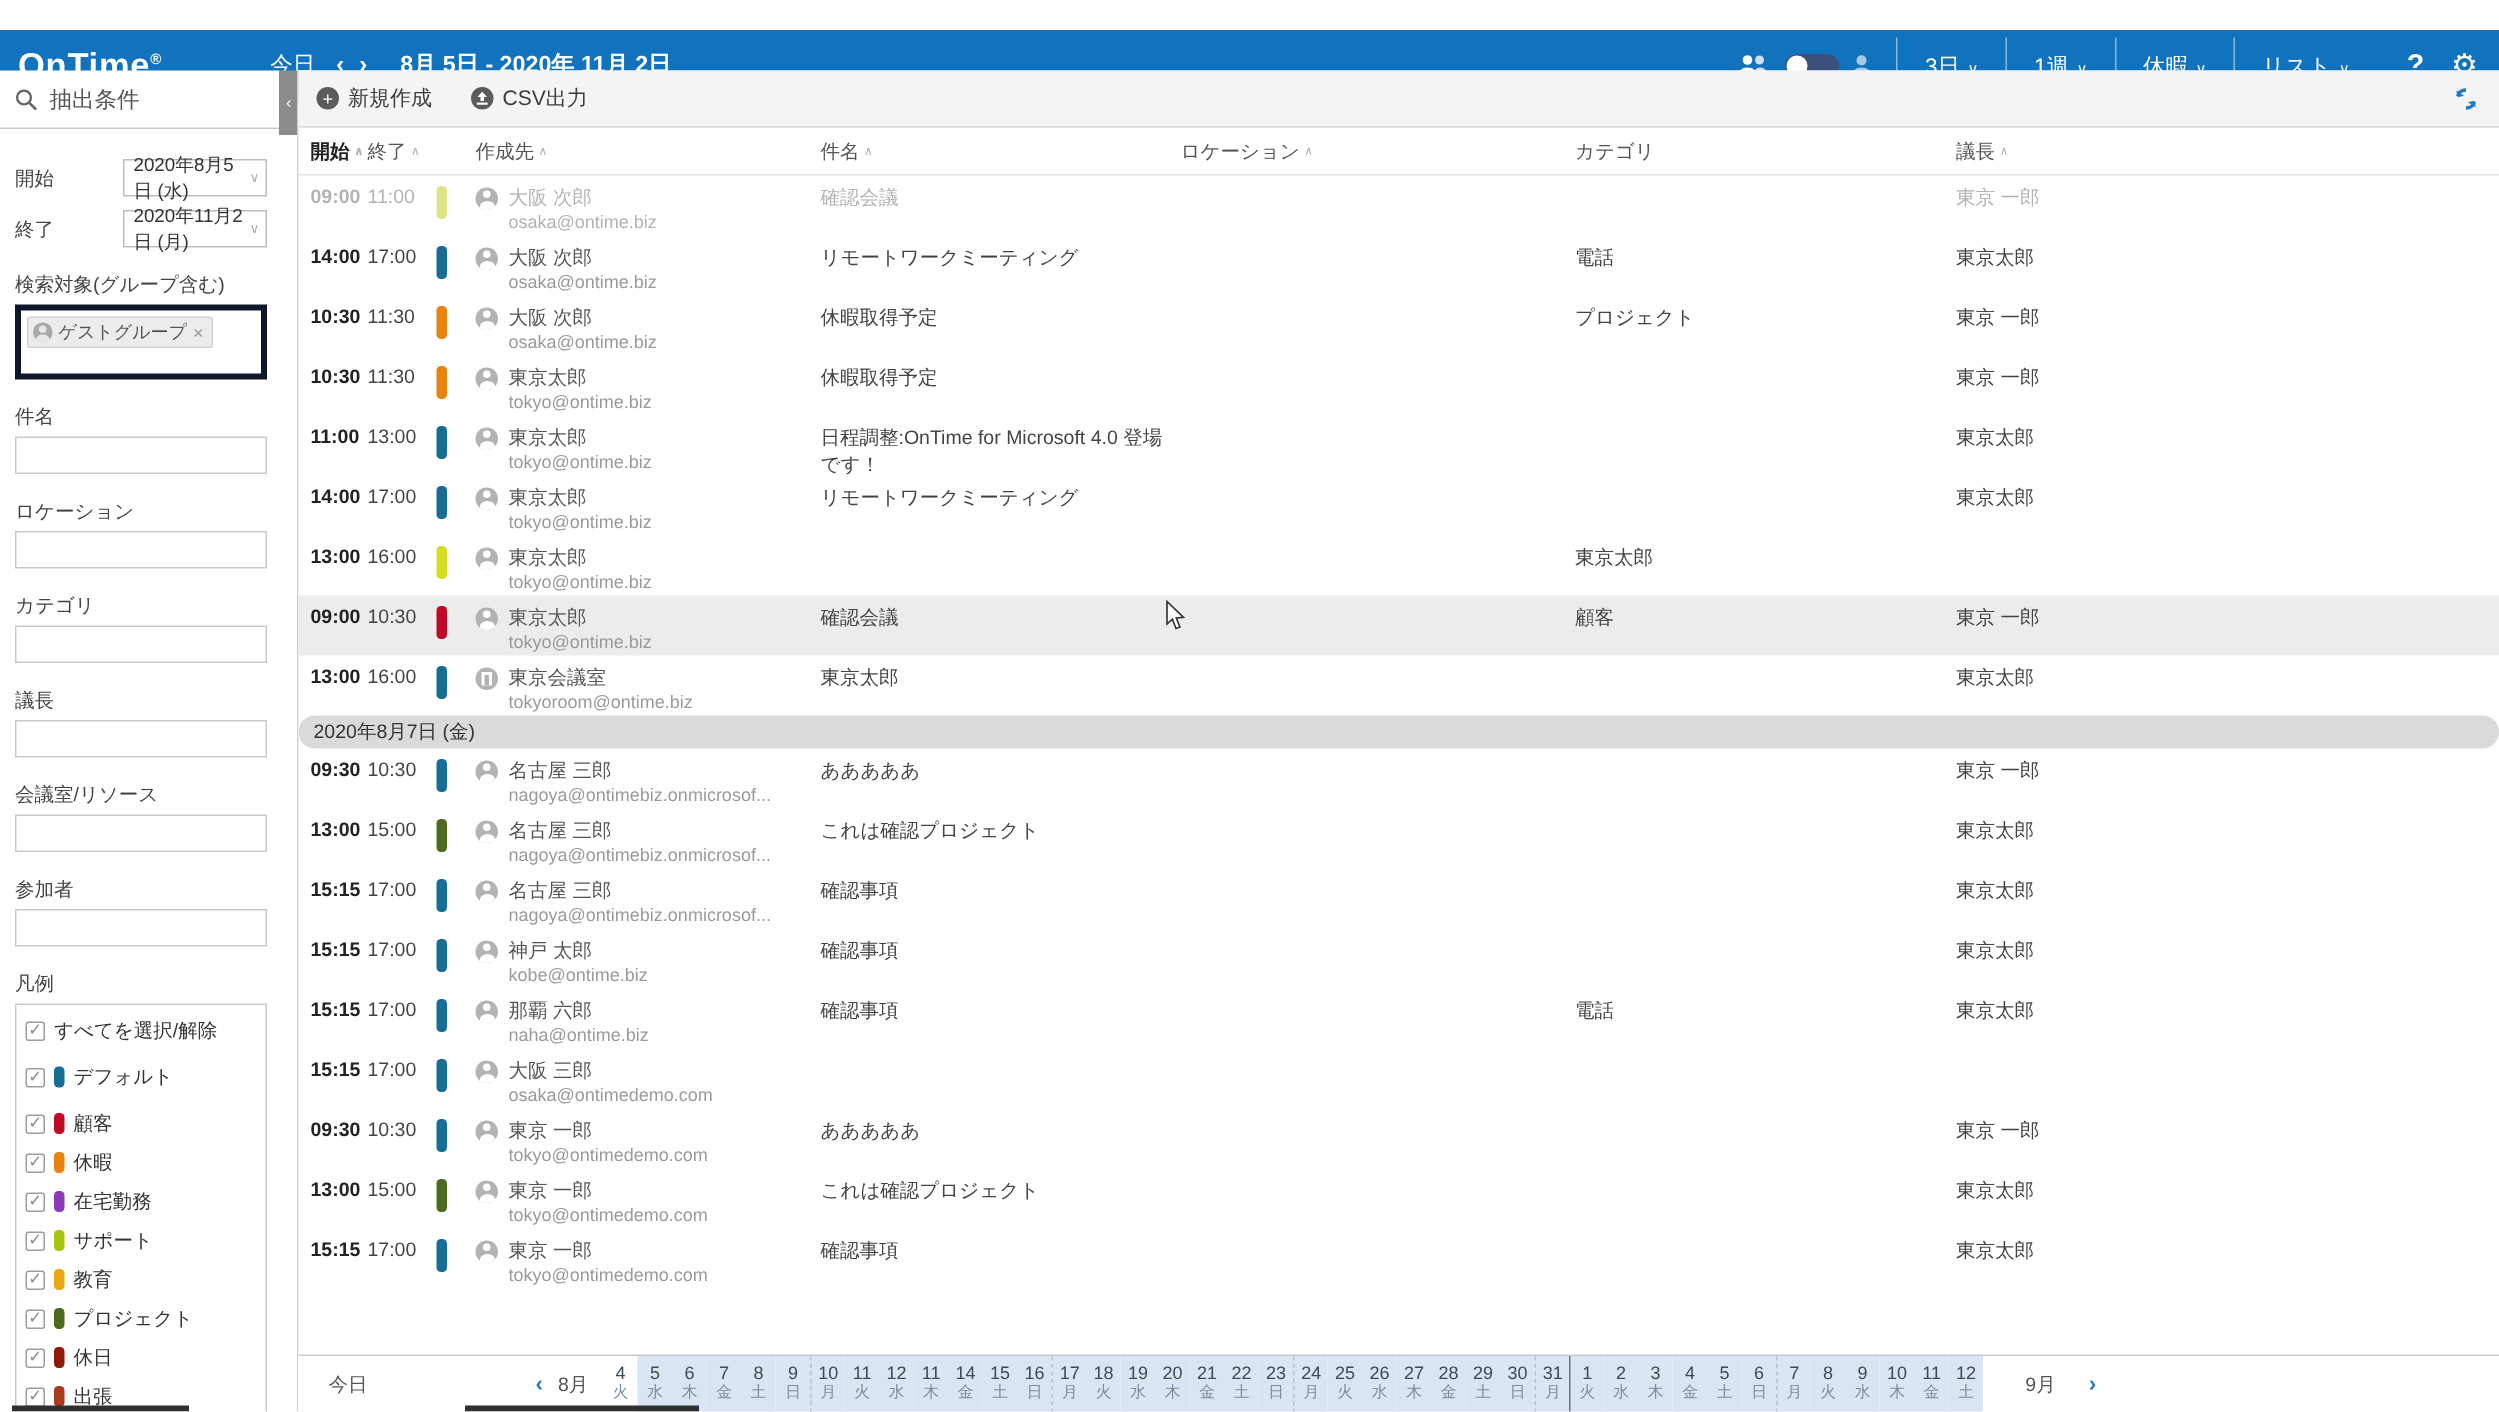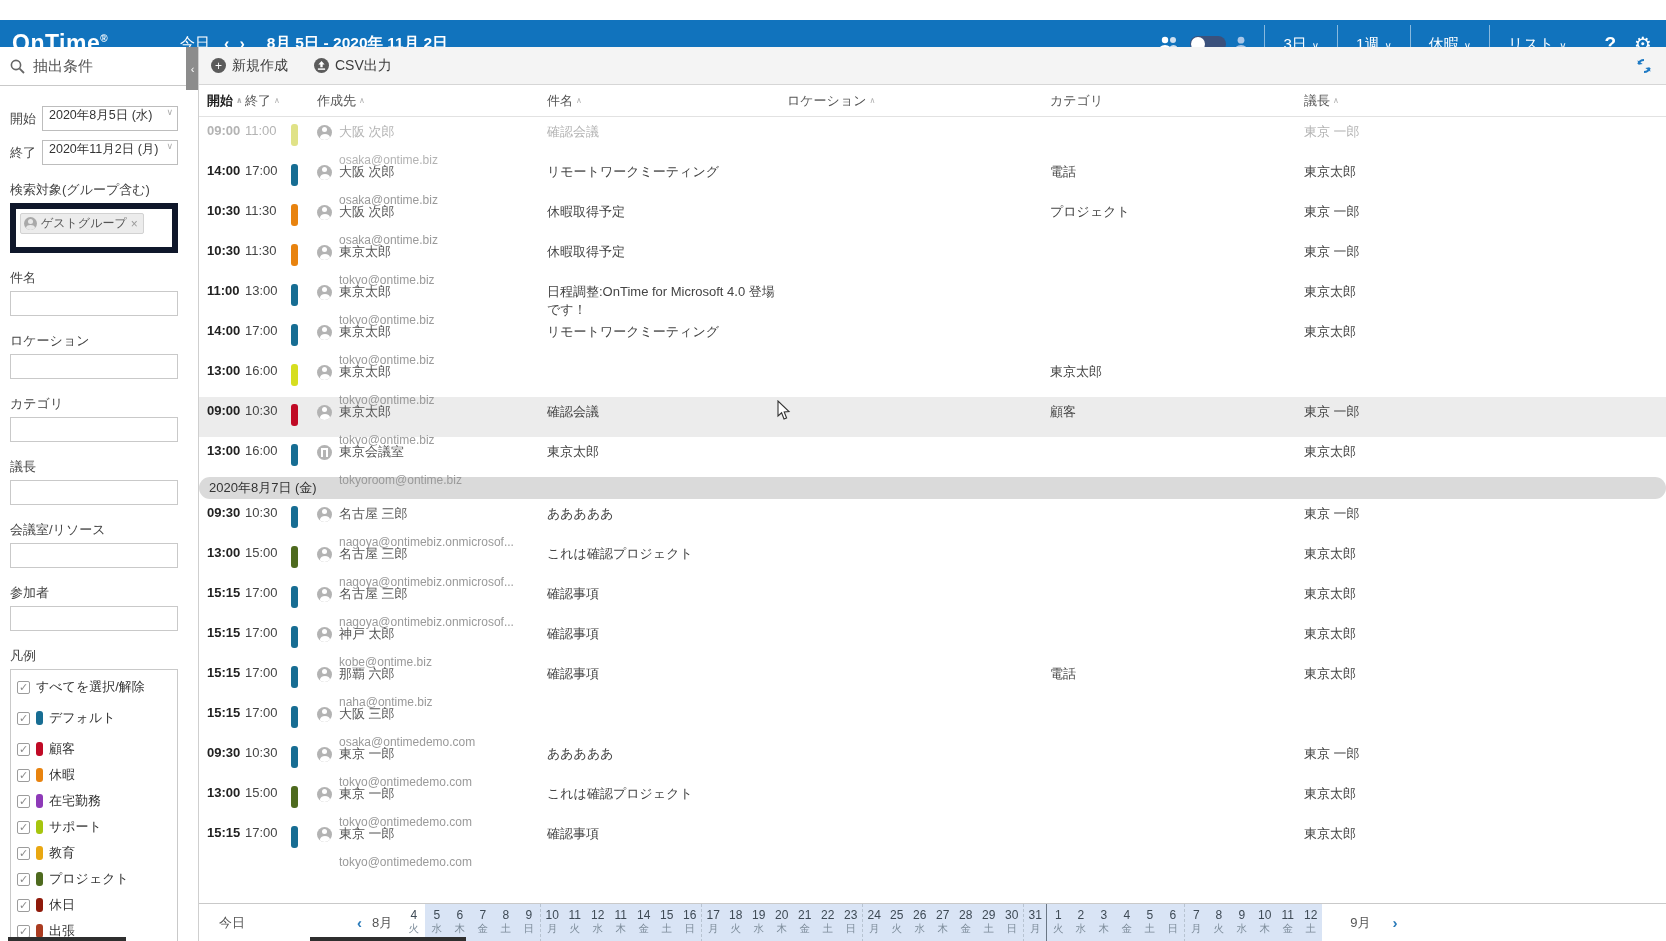--- a/index.html
+++ b/index.html
@@ -24,24 +24,24 @@
   .tb-view:last-of-type { border-right:1px solid rgba(255,255,255,.5); }
   .tb-help { font-size:19px; font-weight:bold; margin:0 18px 0 20px; cursor:pointer; }
   .tb-gear { font-size:20px; cursor:pointer; }
 
   
   .sidebar { position:absolute; left:0; top:47px; width:186px; height:894px; background:#fff; }
   .sb-head { height:39px; display:flex; align-items:center; gap:8px; padding-left:10px; border-bottom:1px solid #c9c9c9; color:#555; font-size:15px; }
   .sb-body { padding:20px 8px 0 10px; }
   .sb-daterow { display:flex; align-items:center; margin-bottom:9px; }
   .sb-daterow .lbl { width:32px; font-size:13px; color:#444; }
-  .select { flex:1; height:25px; border:1px solid #bdbdbd; display:flex; font-size:12.5px; color:#333; padding:0 4px 0 6px; background:#fff; cursor:pointer; }
+  .select { flex:1; height:25px; border:1px solid #bdbdbd; display:flex; align-items:center; font-size:12.5px; color:#333; padding:0 4px 0 6px; background:#fff; cursor:pointer;margin-left:40px; }
   .select .sel-chev { margin-left:auto; color:#aaa; font-size:9px; }
   .sb-label { font-size:13px; color:#444; margin-top:16px; margin-bottom:4px; }
-  .chipbox { border:6px solid #0f172a; height:50px; padding:4px; }
+  .chipbox { border:4px solid #0f172a; height:50px; padding:4px; }
   .chip { display:inline-flex; align-items:center; gap:4px; background:#ececec; border:1px solid #d2d2d2; border-radius:2px; font-size:12px; color:#555; padding:1px 5px 1px 3px; }
   .chip .chip-x { color:#9a9a9a; cursor:pointer; font-size:12px; }
   .mini-av { width:13px; height:13px; border-radius:50%; background:#a9a9a9; position:relative; overflow:hidden; flex:0 0 auto; }
   .mini-av:before { content:""; position:absolute; left:4px; top:2px; width:5px; height:5px; border-radius:50%; background:#e8e8e8; }
   .mini-av:after { content:""; position:absolute; left:2px; top:8px; width:9px; height:6px; border-radius:50% 50% 0 0; background:#e8e8e8; }
   .sb-input { width:100%; height:25px; border:1px solid #c9c9c9; font-size:12.5px; padding:0 5px; color:#333; }
   .legendbox { border:1px solid #c9c9c9; margin-top:4px; padding:8px 6px 10px 6px; }
   .leg-row { display:flex; align-items:center; gap:6px; margin-bottom:8px; }
   .leg-row:first-child { margin-bottom:13px; }
   .leg-row:last-child { margin-bottom:2px; }
@@ -70,21 +70,21 @@
   .row .t-start { font-weight:bold; color:#222; }
   .row .t-end { color:#444; }
   .bar { display:inline-block; width:7px; height:22px; border-radius:3px; margin-top:1px; }
   .creator { display:flex; gap:7px; }
   .avatar { width:15px; height:15px; border-radius:50%; background:#b3b3b3; position:relative; overflow:hidden; margin-top:2px; flex:0 0 auto; }
   .avatar.person:before { content:""; position:absolute; left:5px; top:2px; width:5px; height:5px; border-radius:50%; background:#fff; }
   .avatar.person:after { content:""; position:absolute; left:2.5px; top:8.5px; width:10px; height:7px; border-radius:50% 50% 0 0; background:#fff; }
   .avatar.room:before { content:""; position:absolute; left:4px; top:3px; width:7px; height:9px; background:#fff; }
   .avatar.room:after { content:""; position:absolute; left:6px; top:5px; width:3px; height:7px; background:#b3b3b3; }
   .cr-name { color:#555; }
-  .cr-mail { color:#9a9a9a; font-size:12px; margin-top:12px; }
+  .cr-mail { color:#9a9a9a; font-size:12px; margin-top:0; }
   .row.selected { background:#ececec; }
   .row.faded, .row.faded .t-start, .row.faded .t-end, .row.faded .cr-name, .row.faded .cr-mail { color:#b3b3b3; }
   .date-sep { height:22px; background:#dadada; font-size:13px; color:#333; display:flex; align-items:center; padding-left:10px;border-radius:11px; }
 
   
   .datebar { position:absolute; left:0; bottom:0; width:1467px; height:38px; background:#fff; border-top:1px solid #c9c9c9; display:flex; align-items:center; }
   .db-today { margin-left:20px; font-size:13px; color:#555; cursor:pointer; }
   .db-chev { color:#2a7ab9; font-size:15px; font-weight:bold; cursor:pointer; }
   .db-prev { margin-left:112px; }
   .db-month { font-size:13px; color:#555; margin:0 10px; }

